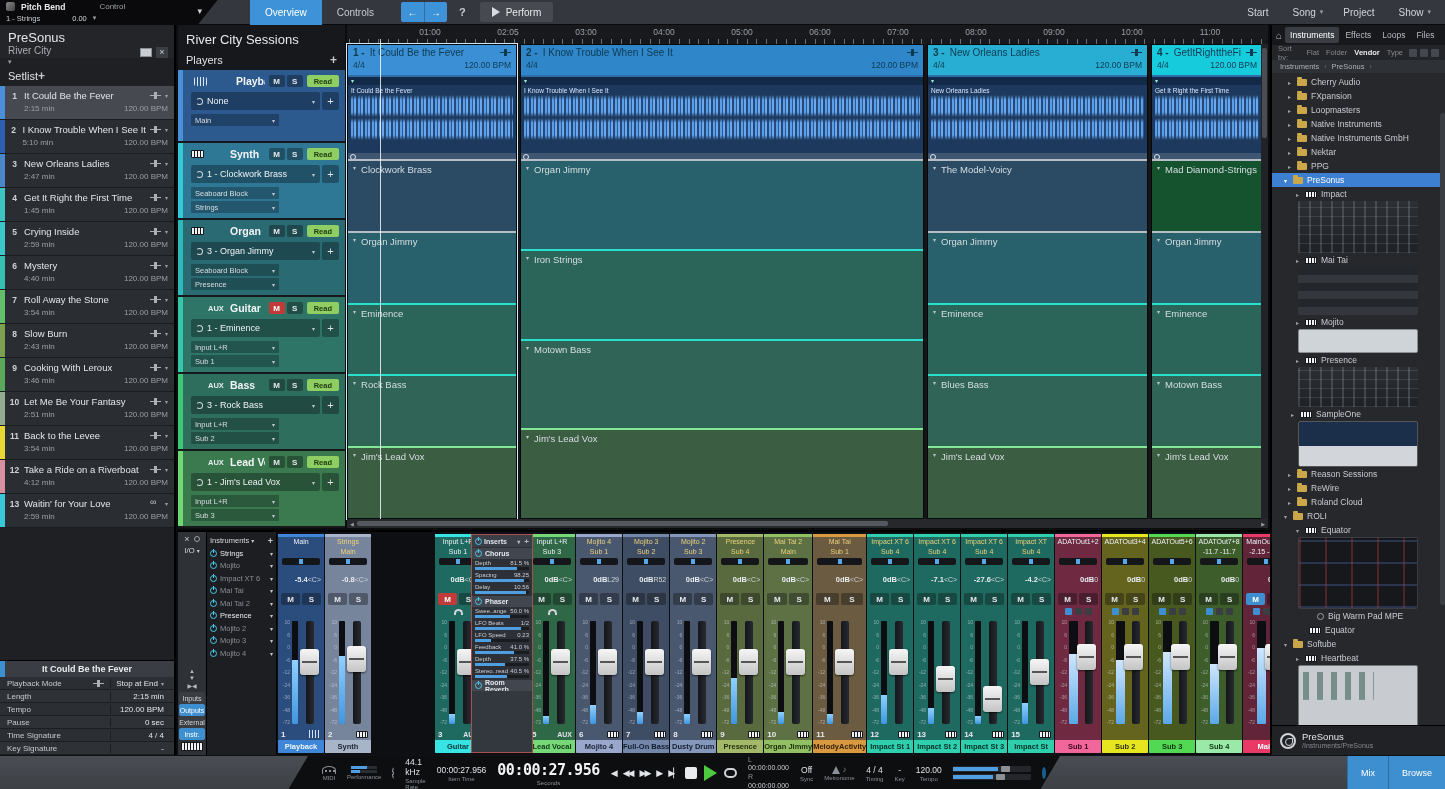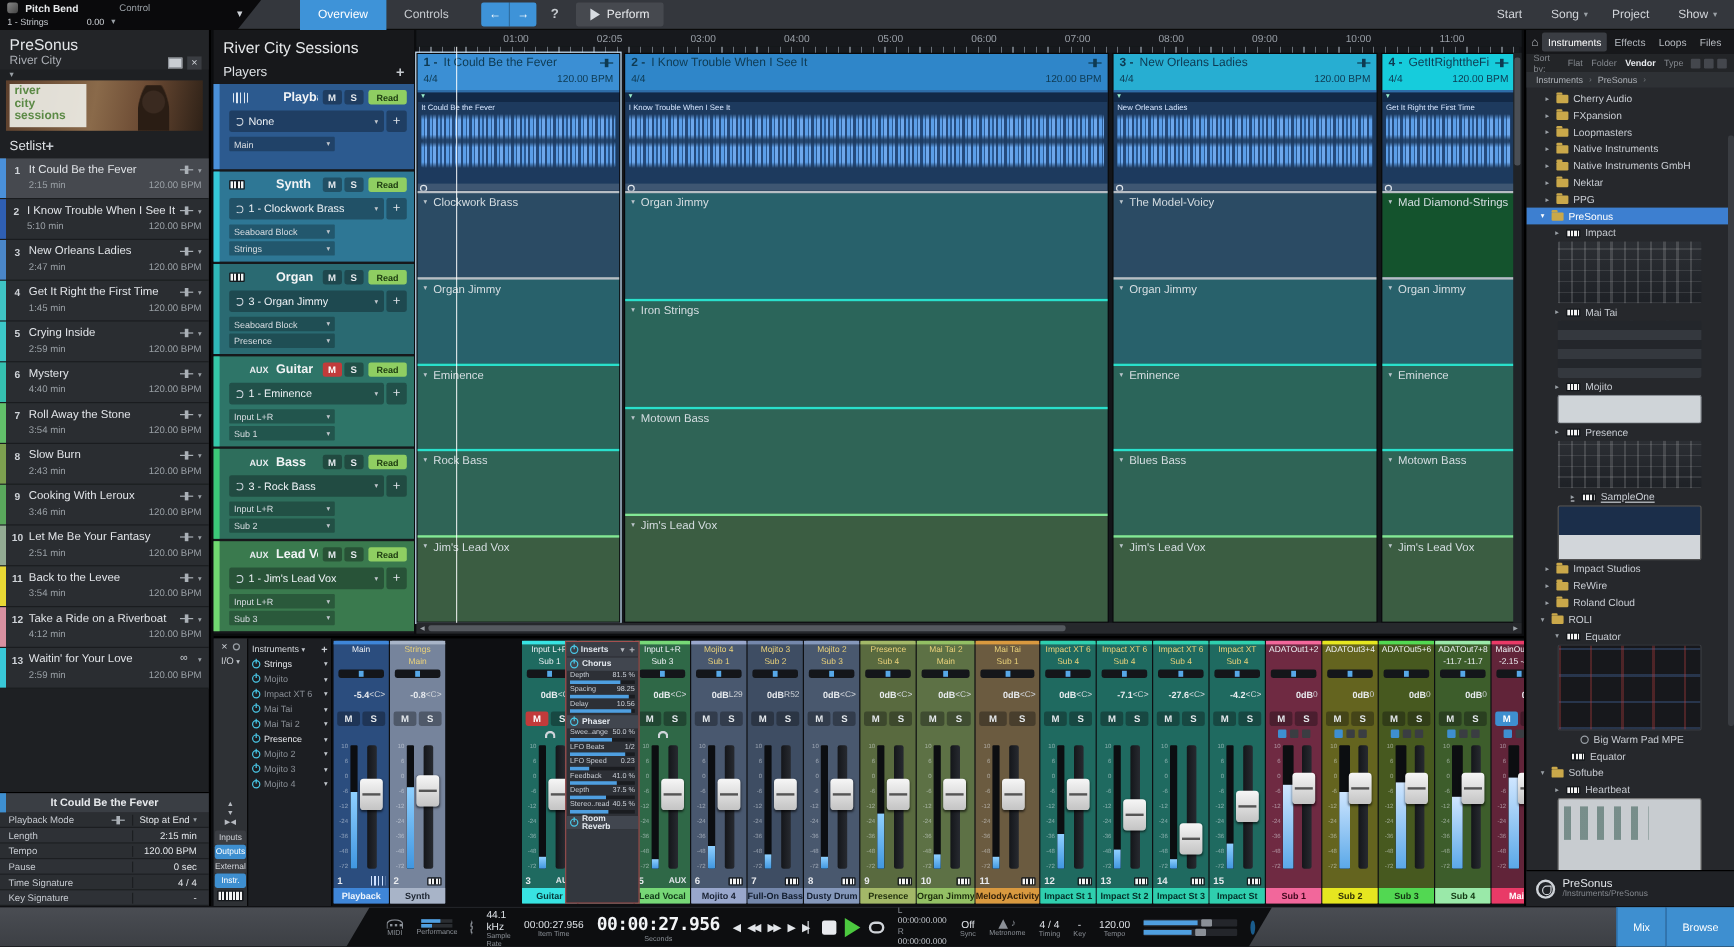--- a/index.html
+++ b/index.html
@@ -324,28 +324,20 @@
   <div class="sidebar">
     <div class="sb-head">
       <div class="sb-app">PreSonus</div>
       <div class="sb-sub">River City</div>
       <div class="sb-ctls">
         <span class="sb-min"></span>
         <span class="sb-x">×</span>
       </div>
     </div>
     <div class="sb-car">▾</div>
-    <div class="art">
-      <div class="art-panel">
-
-      <div class="art-line">river</div>
-          <div class="art-line">city</div>
-          <div class="art-line">sessions</div>
-        </div>
-    </div>
     <div class="setlist-head">
       <span>Setlist</span>
       <span class="plus">+</span>
     </div>
     <div class="slist">
 
     <div class="sitem sel">
           <i class="sstrip" style="background: rgb(74, 144, 217);"></i>
           <span class="snum">1</span>
           <div class="smain">
@@ -2288,37 +2280,37 @@
 
           <i class="ic-kbd"></i>
 
           <span class="tname">Presence</span>
 
         </div>
         <div class="ti thumb tdark" style="padding-left: 26px; height: 40px;">
 
           <div class="tbox"></div>
         </div>
-        <div class="ti kbd" style="padding-left: 35px; height: 14px; text-decoration: underline;">
+        <div class="ti kbd" style="padding-left: 17px; height: 14px;">
           <span class="arr">▸</span>
 
           <i class="ic-kbd"></i>
 
           <span class="tname">SampleOne</span>
 
         </div>
         <div class="ti thumb tsample" style="padding-left: 26px; height: 46px;">
 
           <div class="tbox"></div>
         </div>
         <div class="ti fold" style="padding-left: 14px; height: 14px;">
           <span class="arr">▸</span>
           <i class="ic-fold"></i>
 
-          <span class="tname">Impact Studios</span>
+          <span class="tname">Reason Sessions</span>
 
         </div>
         <div class="ti fold" style="padding-left: 14px; height: 14px;">
           <span class="arr">▸</span>
           <i class="ic-fold"></i>
 
           <span class="tname">ReWire</span>
 
         </div>
         <div class="ti fold" style="padding-left: 14px; height: 14px;">

